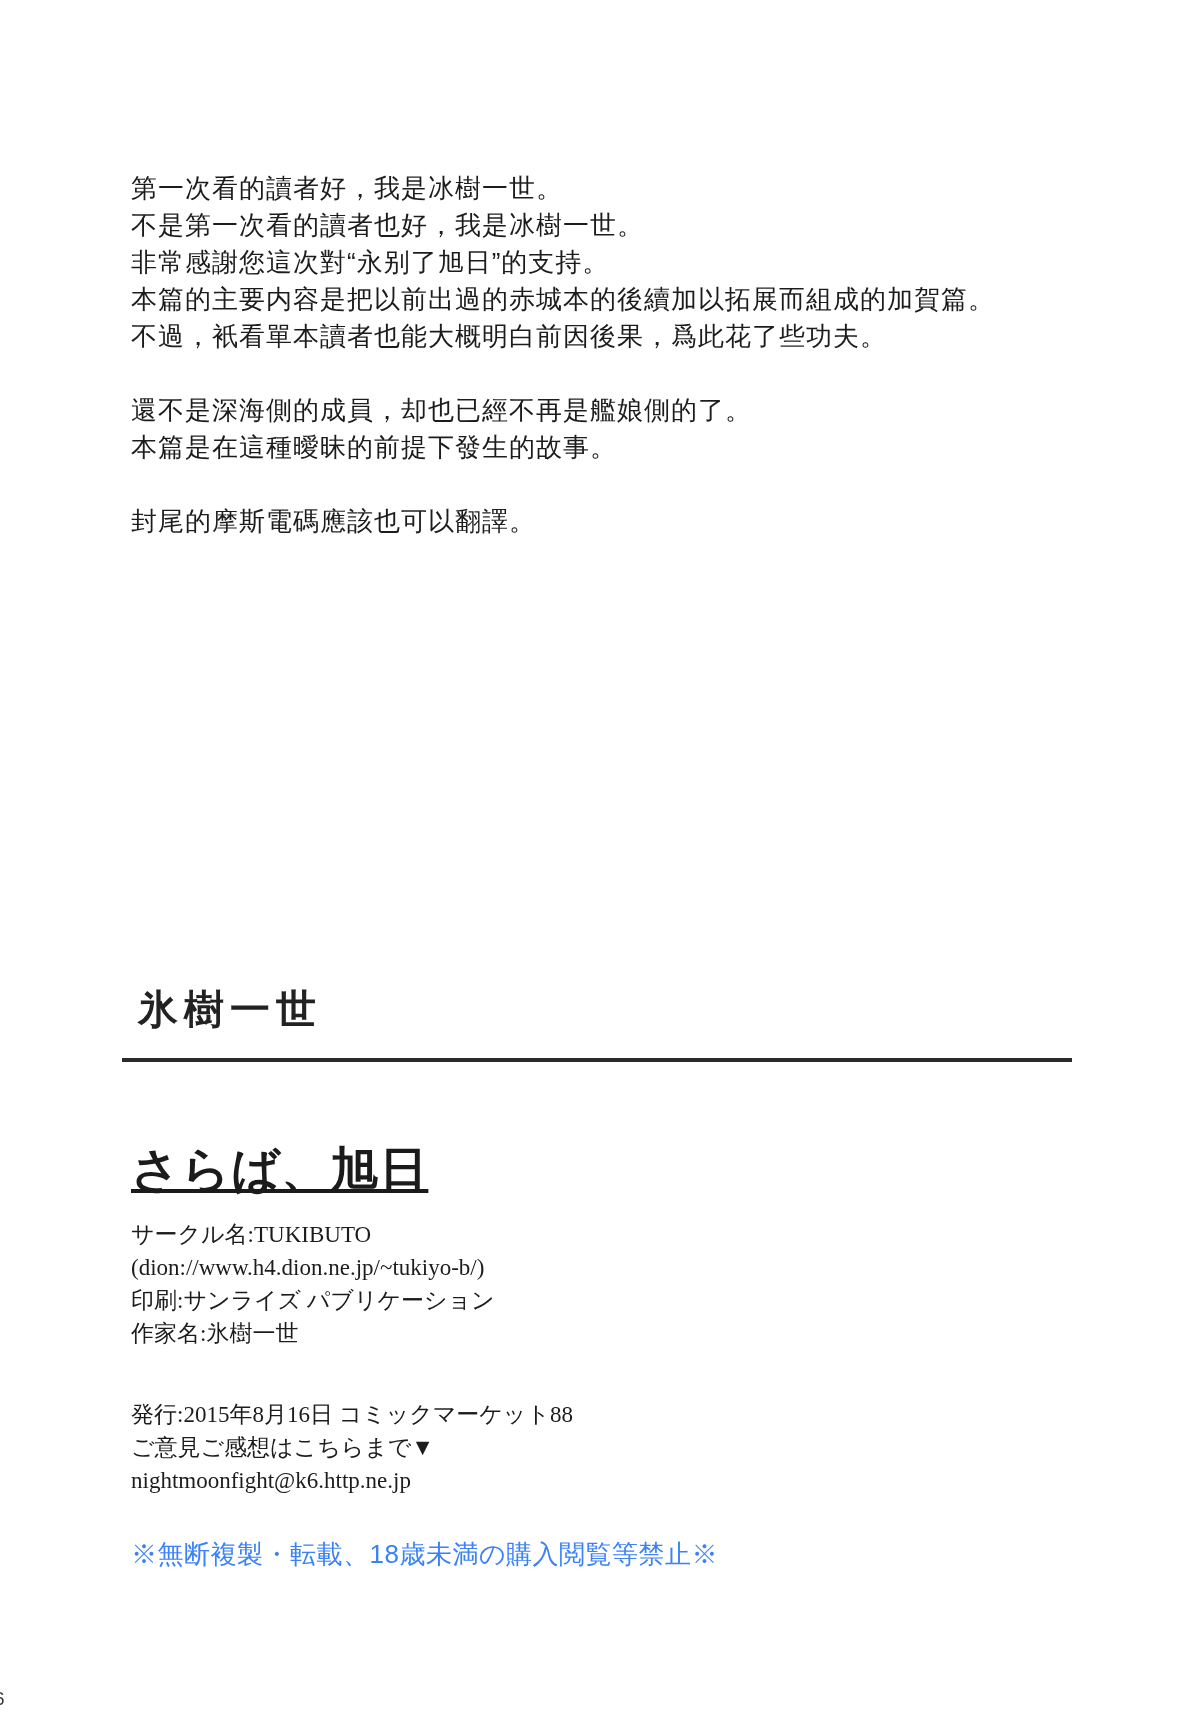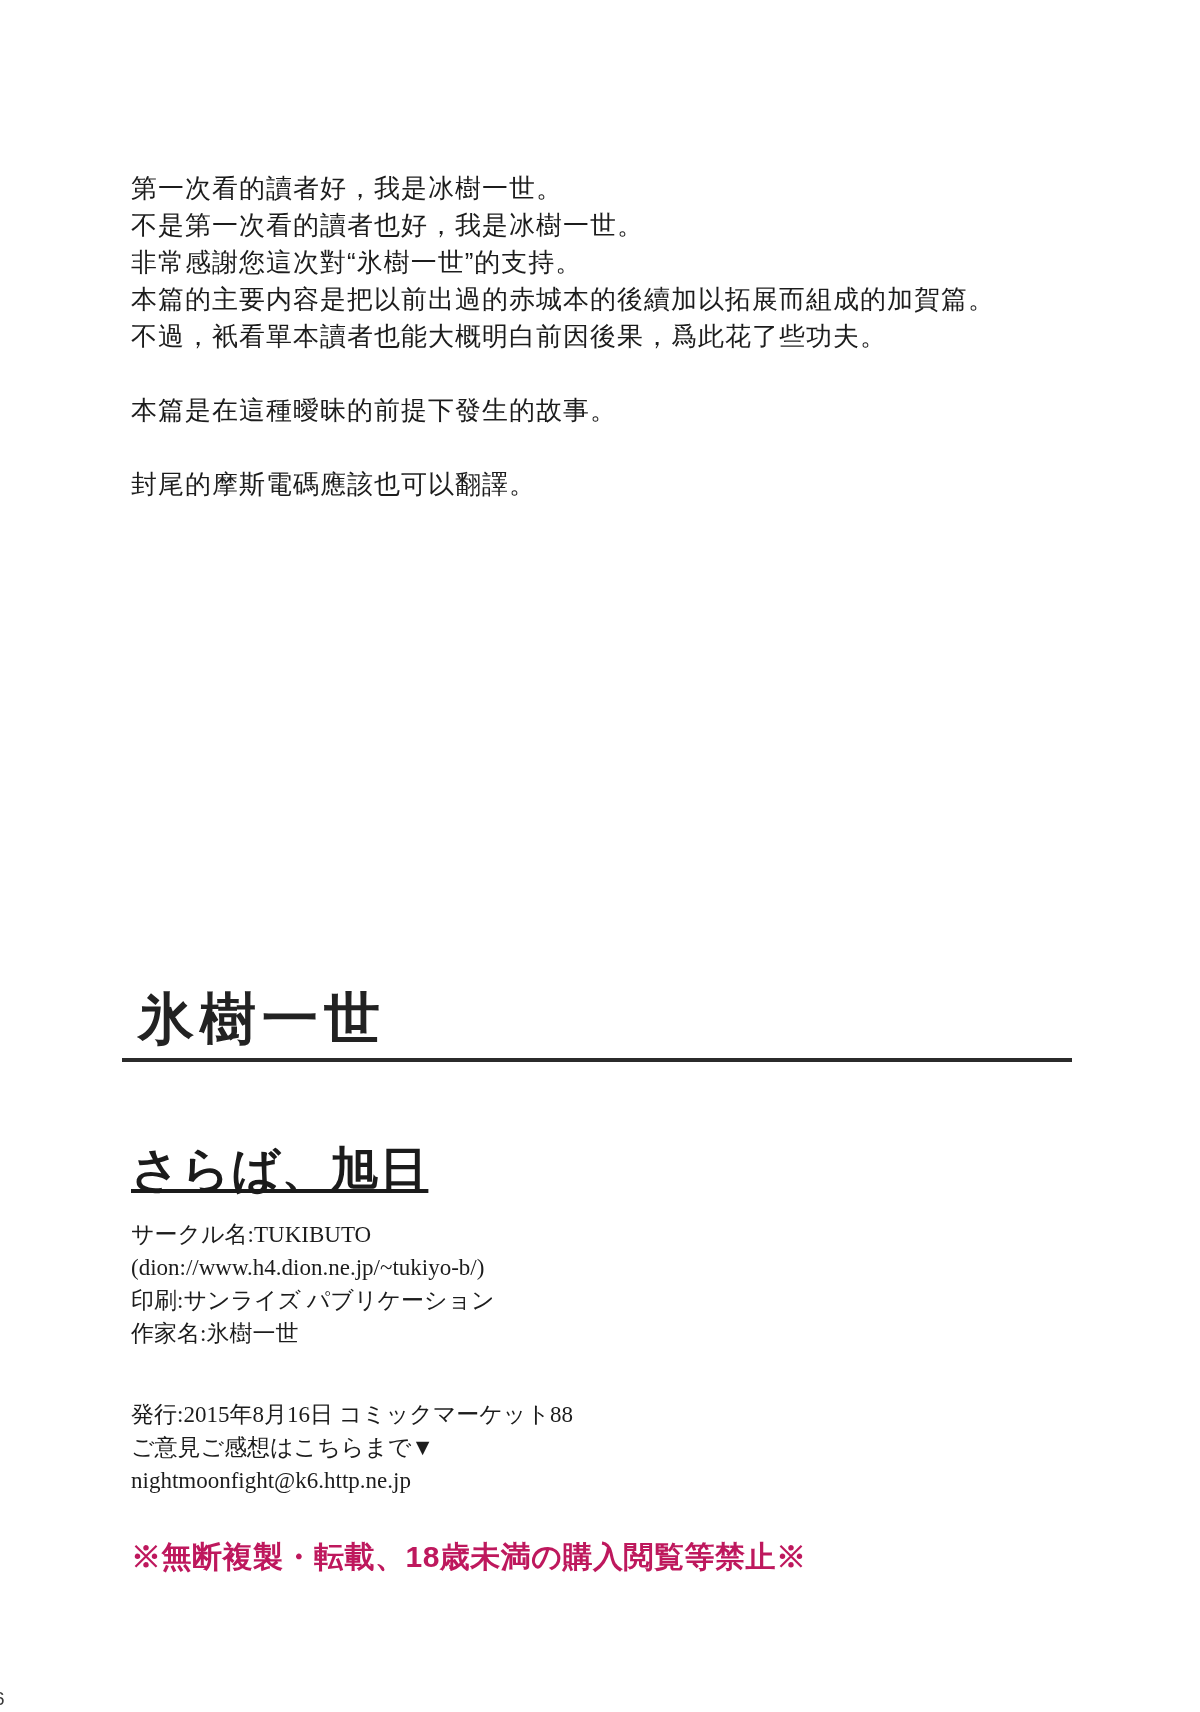--- a/index.html
+++ b/index.html
@@ -30,21 +30,21 @@
   .afterword .para { margin: 0; }
   .afterword .para + .para { margin-top: 37px; }
   .afterword .line { display: block; white-space: nowrap; }
 
   
   .author-heading {
     position: absolute;
     top: 982px;
     left: 138px;
     margin: 0;
-    font-size: 56px;
+    font-size: 40px;
     font-weight: bold;
     letter-spacing: 6px;
     color: #222222;
   }
 
   
   .rule {
     position: absolute;
     top: 1058px;
     left: 122px;
@@ -73,24 +73,24 @@
     font-family: Liberation Serif, serif;
     font-size: 23px;
     line-height: 33px;
     color: #1c1c1c;
     white-space: nowrap;
   }
   .gap-above { margin-top: 48px; }
   .warning {
     margin-top: 40px;
     font-family: "Liberation Sans", sans-serif;
-    font-size: 30px;
-    font-weight: bold;
+    font-size: 26px;
+    font-weight: normal;
     letter-spacing: 0.5px;
-    color: #be185d;
+    color: #3b82f6;
     white-space: nowrap;
   }
 
   
   .page-number {
     position: absolute;
     left: -6px;
     top: 1688px;
     font-size: 19px;
     color: #3a3a3a;
@@ -99,25 +99,26 @@
 </style>
 </head>
 <body>
 
 <div class="page">
 
   <section class="afterword">
     <p class="para">
       <span class="line">第一次看的讀者好，我是冰樹一世。</span>
       <span class="line">不是第一次看的讀者也好，我是冰樹一世。</span>
-      <span class="line">非常感謝您這次對“氷樹一世”的支持。</span>
+      <span class="line">非常感謝您這次對“永别了旭日”的支持。</span>
       <span class="line">本篇的主要内容是把以前出過的赤城本的後續加以拓展而組成的加賀篇。</span>
       <span class="line">不過，衹看單本讀者也能大概明白前因後果，爲此花了些功夫。</span>
     </p>
     <p class="para">
+      <span class="line">還不是深海側的成員，却也已經不再是艦娘側的了。</span>
       <span class="line">本篇是在這種曖昧的前提下發生的故事。</span>
     </p>
     <p class="para">
       <span class="line">封尾的摩斯電碼應該也可以翻譯。</span>
     </p>
   </section>
 
   <h1 class="author-heading">氷樹一世</h1>
 
   <div class="rule"></div>

